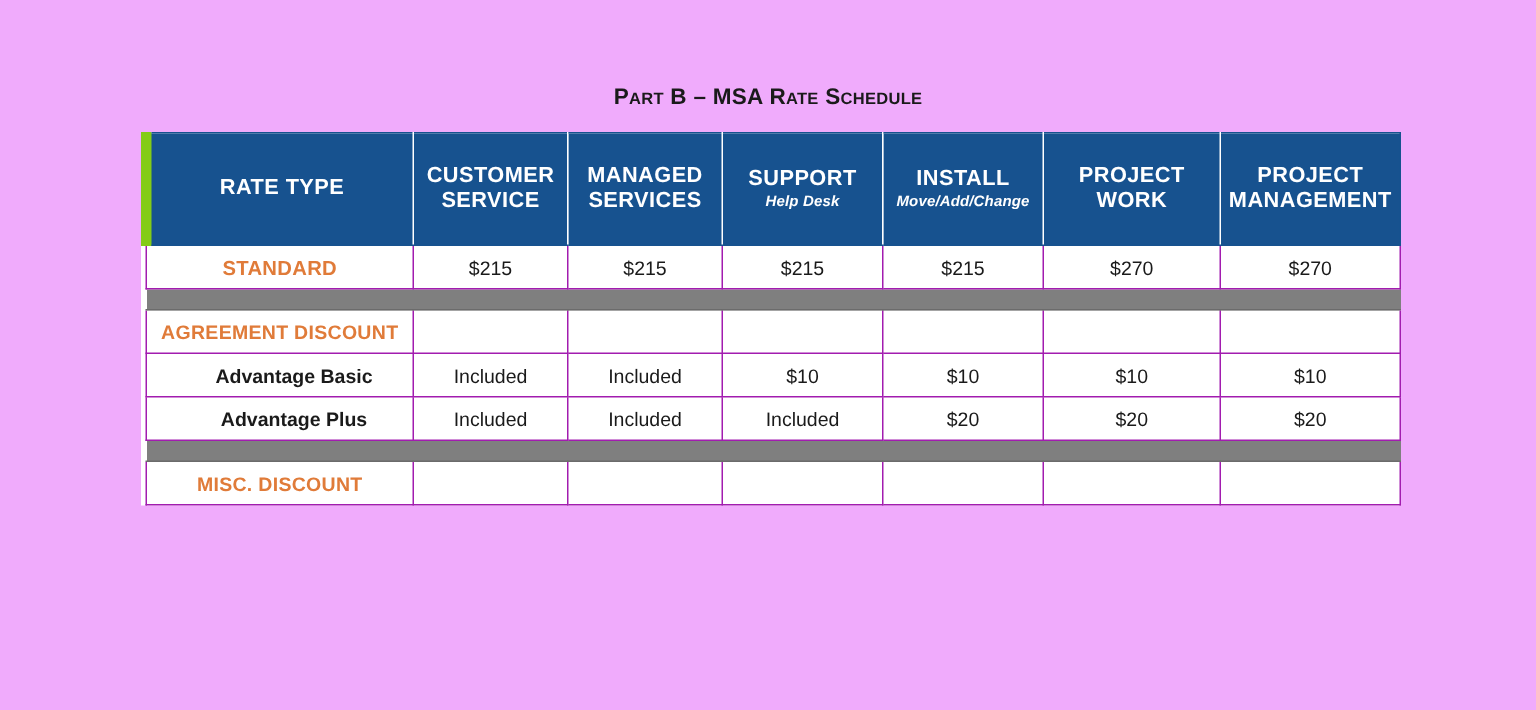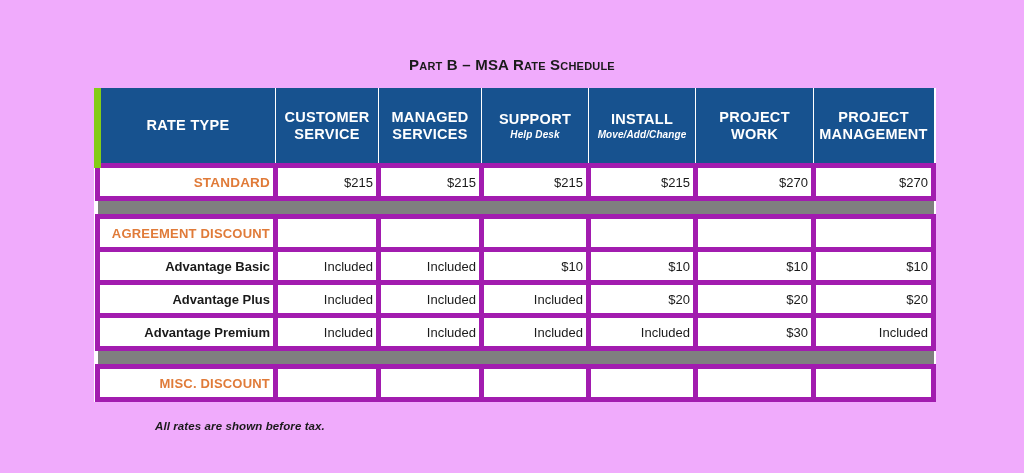--- a/index.html
+++ b/index.html
@@ -85,24 +85,24 @@
     font-size: 10px;
     font-style: italic;
     font-weight: bold;
     letter-spacing: 0.1px;
     margin-top: 1px;
   }
 
   
   tr.data-row td {
     height: 28px;
-    border: 5px solid #a21caf;
+    border: 1px solid #a21caf;
     font-size: 13px;
     color: #1a1a1a;
-    text-align: right;
+    text-align: center;
     vertical-align: middle;
     background: #ffffff;
     padding: 0 3px;
   }
   td.label-cell {
     text-align: left;
     padding-left: 10px;
     font-weight: bold;
   }
   td.label-cell.indent {
@@ -225,40 +225,30 @@
           </tr>
           <tr class="data-row">
             <td class="label-cell indent">Advantage Plus</td>
             <td>Included</td>
             <td>Included</td>
             <td>Included</td>
             <td>$20</td>
             <td>$20</td>
             <td>$20</td>
           </tr>
-          <tr class="data-row">
-            <td class="label-cell indent">Advantage Premium</td>
-            <td>Included</td>
-            <td>Included</td>
-            <td>Included</td>
-            <td>Included</td>
-            <td>$30</td>
-            <td>Included</td>
-          </tr>
           <tr class="spacer-row">
             <td colspan="7"></td>
           </tr>
           <tr class="data-row">
             <td class="label-cell section-label">MISC. DISCOUNT</td>
             <td></td>
             <td></td>
             <td></td>
             <td></td>
             <td></td>
             <td></td>
           </tr>
         </tbody>
     </table>
   </div>
 
-  <div class="footnote">All rates are shown before tax.</div>
 
 </div>
 
 </body></html>

